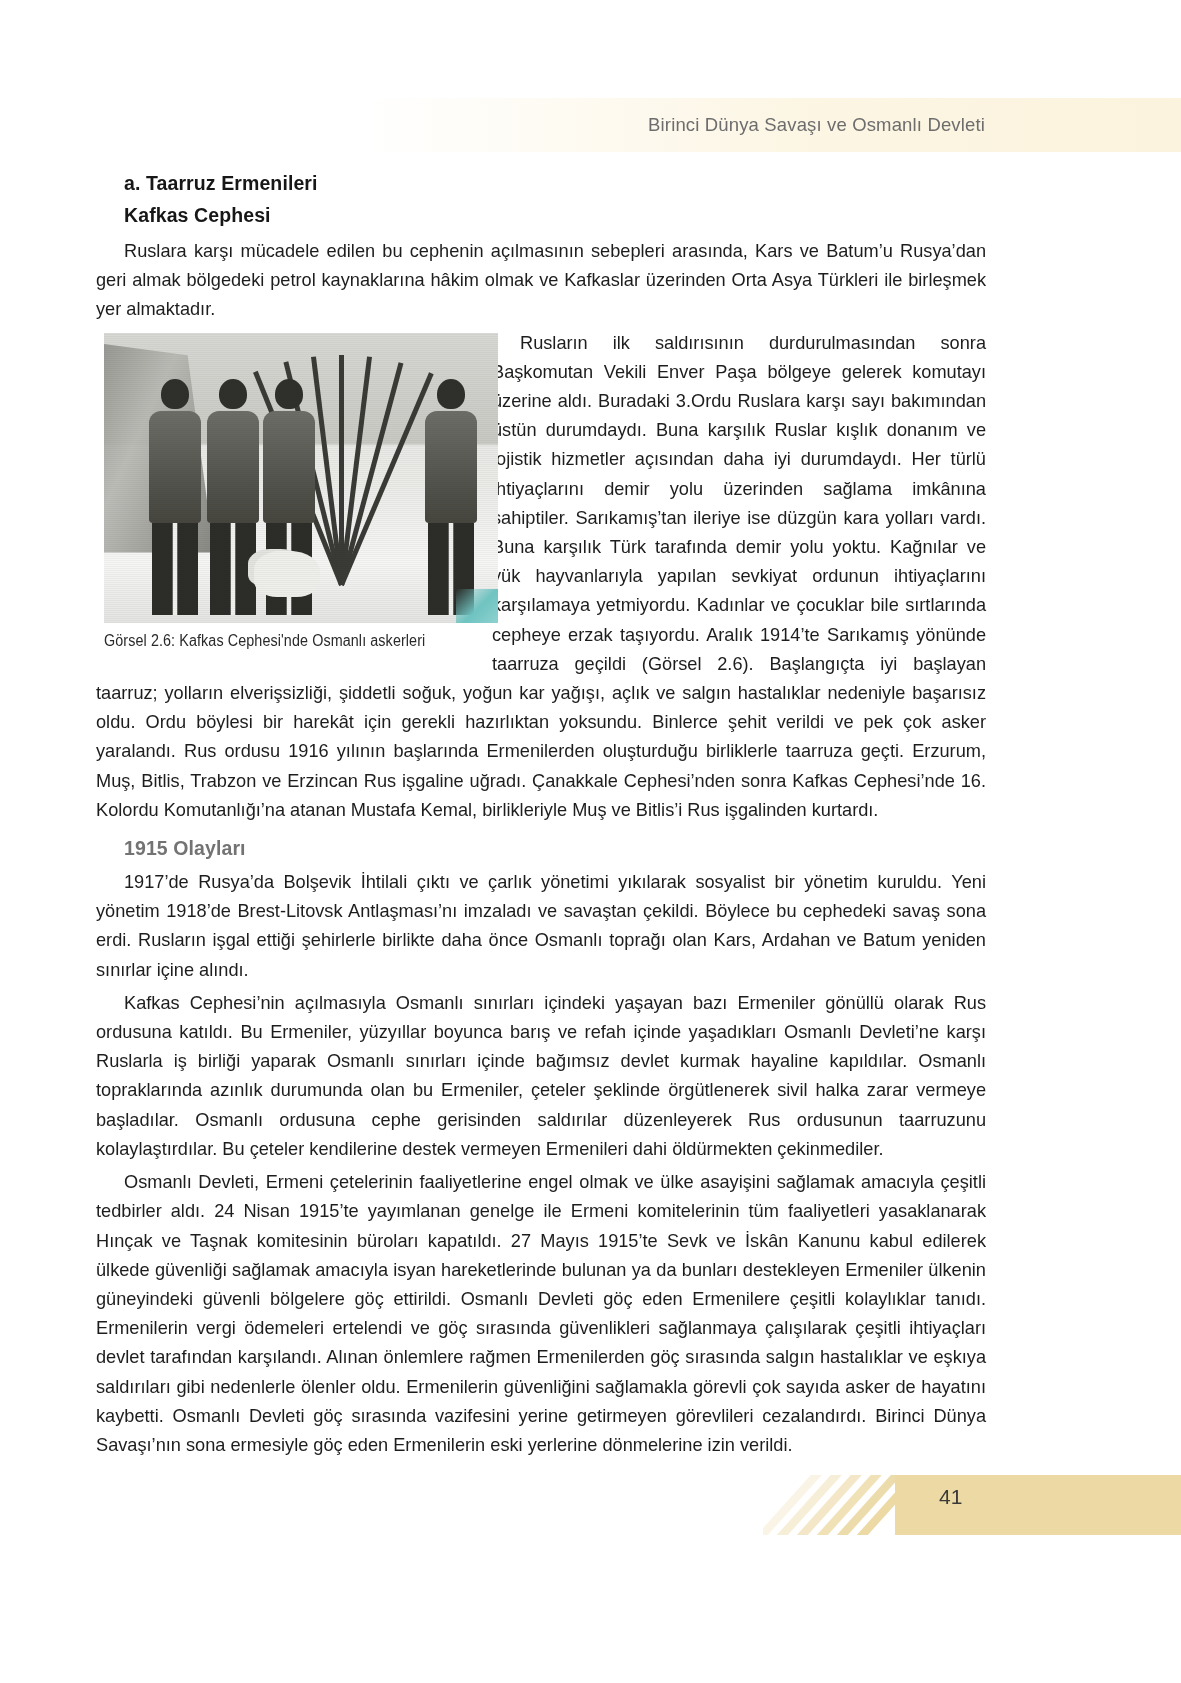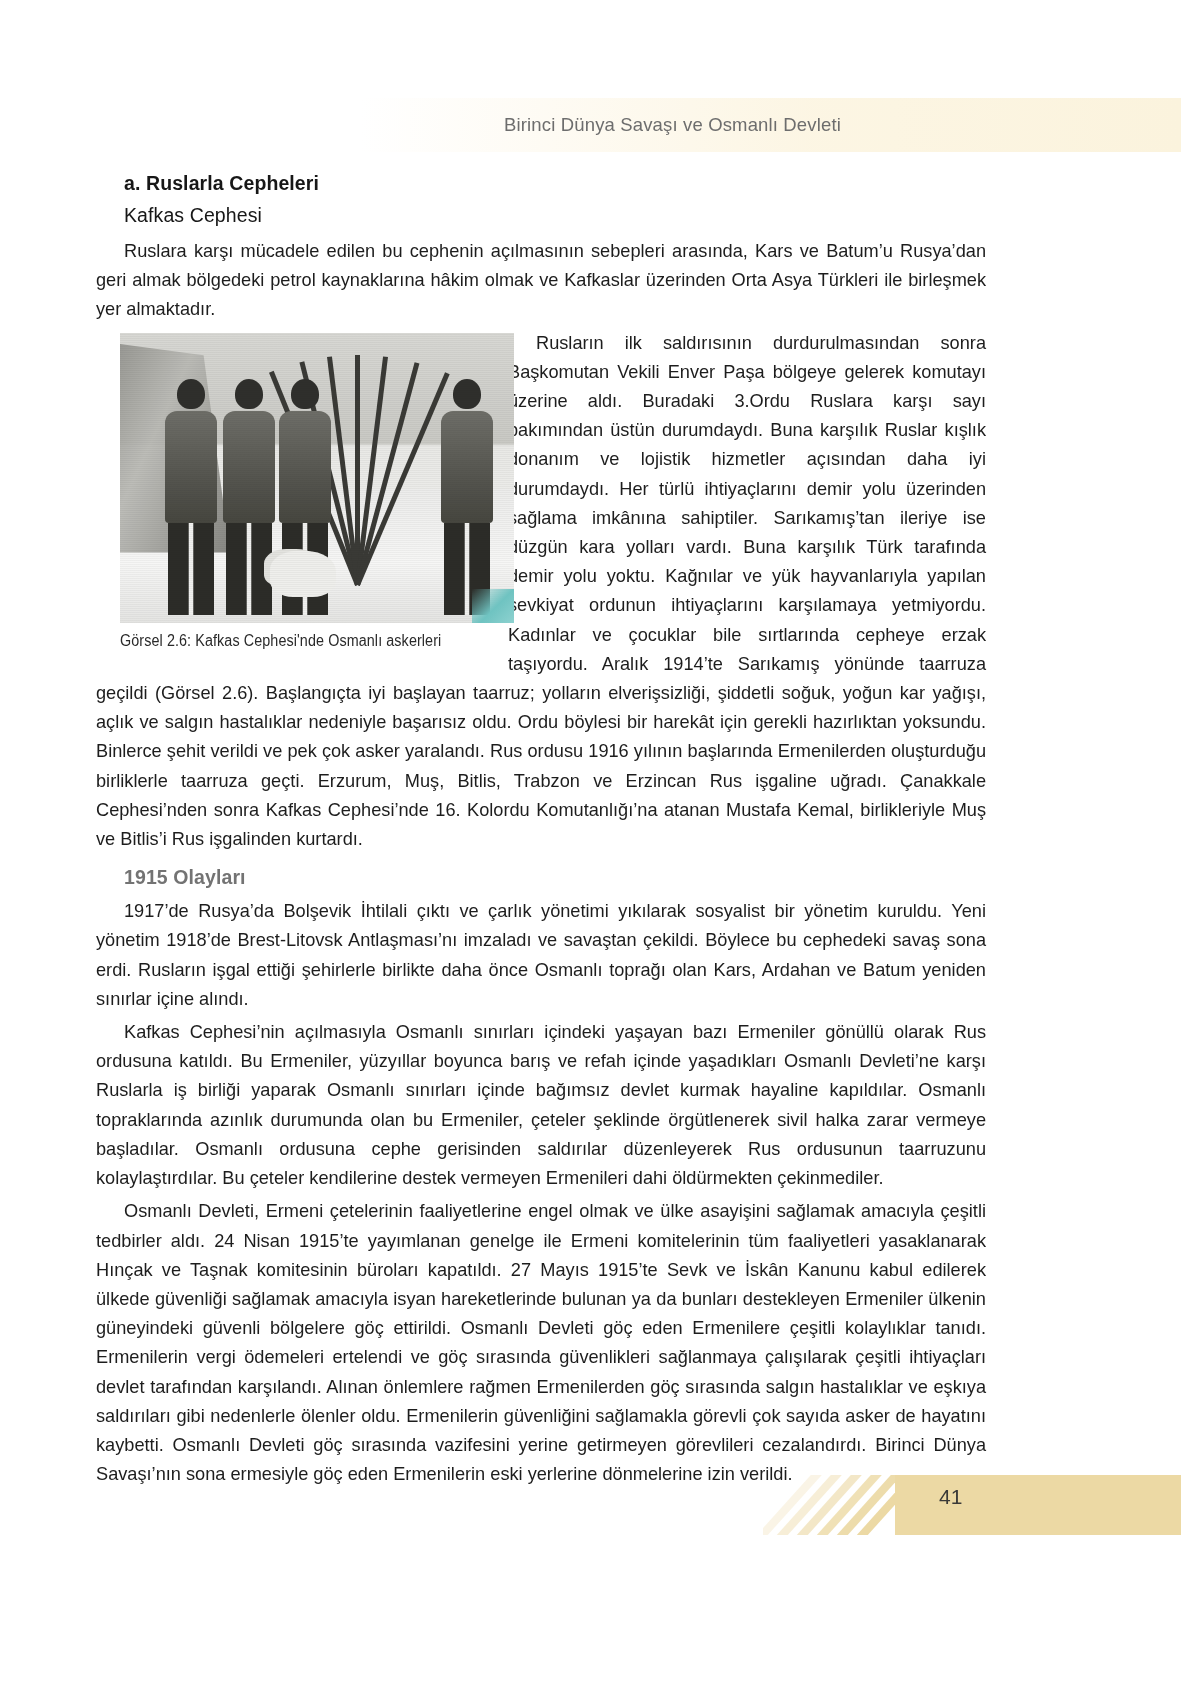--- a/index.html
+++ b/index.html
@@ -22,21 +22,21 @@
     left: 360px;
     right: 0;
     height: 54px;
     background: linear-gradient(to right,
         rgba(253,248,235,0) 0%,
         rgba(253,247,232,0.55) 25%,
         rgba(252,245,226,0.95) 55%,
         rgba(251,243,221,1) 100%);
     display: flex;
     align-items: center;
-    justify-content: center;
+    justify-content: flex-end;
     padding-right: 196px;
   }
   .page-header .header-title {
     font-size: 18.5px;
     color: #6d6d6d;
     letter-spacing: .15px;
     white-space: nowrap;
   }
 
   
@@ -49,21 +49,21 @@
 
   h2.sub-heading {
     font-size: 19.5px;
     font-weight: bold;
     color: #171717;
     margin: 0 0 9px 28px;
     letter-spacing: .1px;
   }
   h3.sub-heading-2 {
     font-size: 19.5px;
-    font-weight: normal;
+    font-weight: bold;
     color: #171717;
     margin: 0 0 10px 28px;
     letter-spacing: .1px;
   }
   h3.section-heading {
     font-size: 19.5px;
     font-weight: bold;
     color: #737373;
     margin: 12px 0 8px 28px;
     letter-spacing: .1px;
@@ -78,21 +78,21 @@
     margin: 0 8px 4px 0;
     text-indent: 28px;
     color: #1d1d1d;
     hyphens: manual;
   }
 
   
   .figure {
     float: left;
     width: 364px;
-    margin: 4px 24px 2px 24px;
+    margin: 4px 24px 2px 8px;
     shape-margin: 8px;
   }
   .photo {
     position: relative;
     width: 394px;
     height: 290px;
     overflow: hidden;
     background: #cfcfcb;
     border: 0;
   }
@@ -229,21 +229,21 @@
 </style>
 </head>
 <body>
 
 <div class="page-header">
   <span class="header-title">Birinci Dünya Savaşı ve Osmanlı Devleti</span>
 </div>
 
 <div class="content">
 
-  <h2 class="sub-heading">a. Ruslarla Cepheleri</h2>
+  <h2 class="sub-heading">a. Taarruz Ermenileri</h2>
 
   <h3 class="sub-heading-2">Kafkas Cephesi</h3>
 
   <p class="body">Ruslara karşı mücadele edilen bu cephenin açılmasının sebepleri arasında, Kars ve Batum’u   Rusya’dan geri almak   bölgedeki petrol kaynaklarına hâkim olmak ve Kafkaslar üzerinden Orta Asya Türkleri ile birleşmek yer almaktadır.</p>
 
   <figure class="figure">
     <div class="photo">
       <div class="sky"></div>
       <div class="snow-ground"></div>
       <div class="tent"></div>

